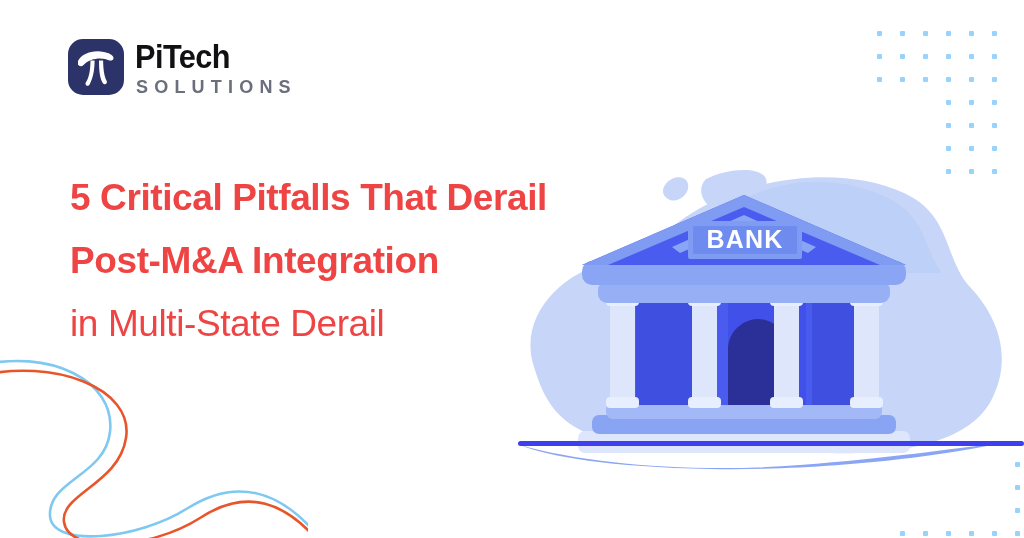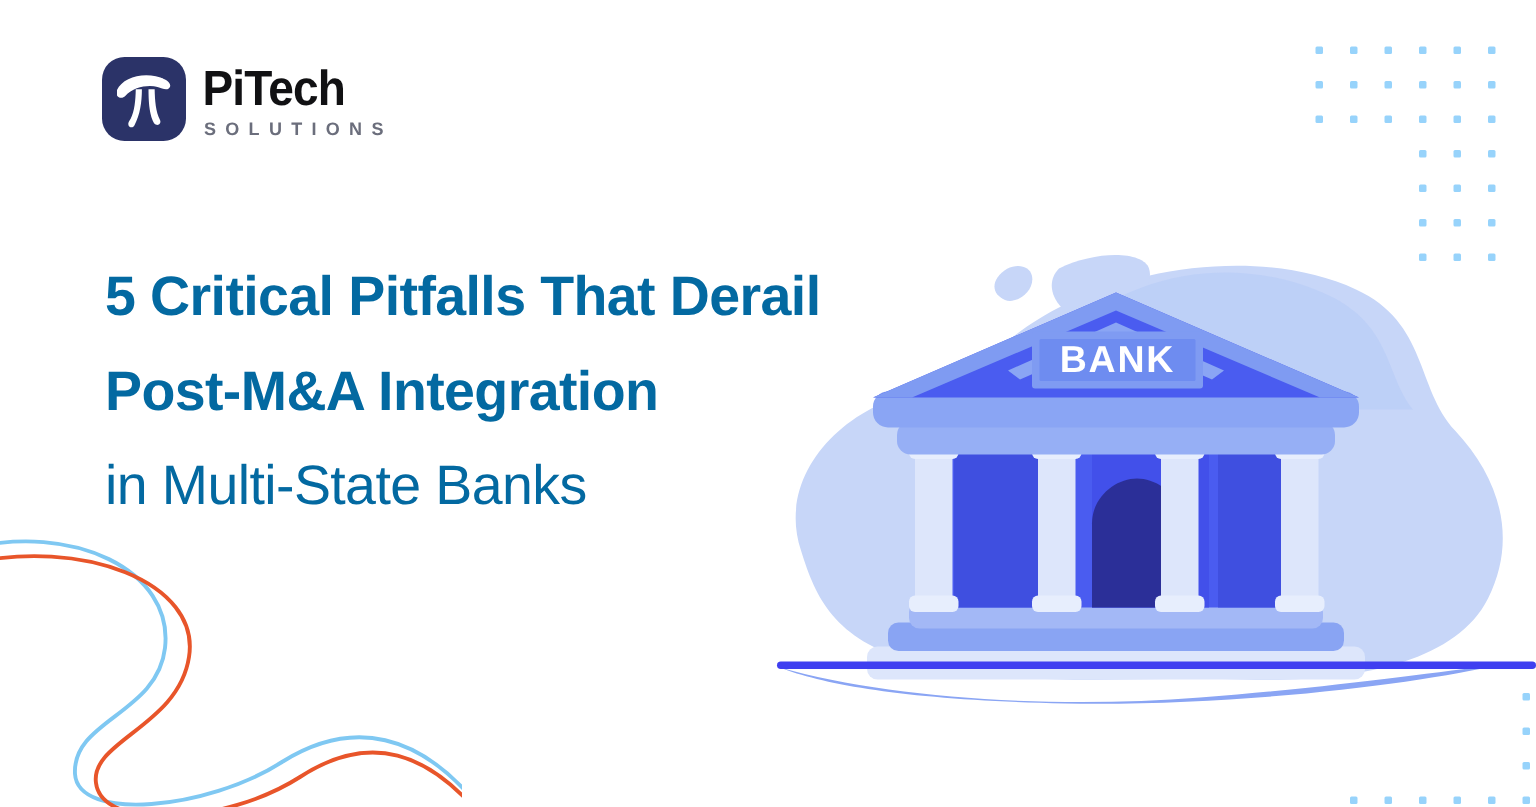--- a/index.html
+++ b/index.html
@@ -23,28 +23,28 @@
   .logo { position:absolute; left:68px; top:38px; display:flex; align-items:center; gap:11px; }
   .logo-mark { width:56px; height:56px; }
   .logo-words { display:flex; flex-direction:column; justify-content:center; padding-top:2px; }
   .logo-pitech {
     font-family:"Liberation Sans", sans-serif;
     font-size:33px; font-weight:bold; color:#111113;
     letter-spacing:-0.6px; line-height:1; transform:scaleX(0.93); transform-origin:left center;
   }
   .logo-solutions {
     font-family:"Liberation Sans", sans-serif;
-    font-size:12px; font-weight:bold; color:#6b6e7c;
+    font-size:18px; font-weight:bold; color:#6b6e7c;
     letter-spacing:6.2px; line-height:1; margin-top:5px; margin-left:1px;
   }
 
   
   .headline { position:absolute; left:70px; top:166px; width:580px; }
   .hl-line {
-    color:#0369a1;
+    color:#ef4444;
     font-size:37px;
     line-height:63px;
     letter-spacing:-0.4px;
     white-space:nowrap;
   }
   .hl-bold { font-weight:bold; }
   .hl-reg  { font-weight:normal; }
 
   
   .illo { position:absolute; left:500px; top:153px; width:524px; height:320px; }
@@ -126,21 +126,21 @@
     </svg>
     <div class="logo-words">
       <div class="logo-pitech">PiTech</div>
       <div class="logo-solutions">SOLUTIONS</div>
     </div>
   </div>
 
   <div class="headline">
     <div class="hl-line hl-bold">5 Critical Pitfalls That Derail</div>
     <div class="hl-line hl-bold">Post-M&amp;A Integration</div>
-    <div class="hl-line hl-reg">in Multi-State Banks</div>
+    <div class="hl-line hl-reg">in Multi-State Derail</div>
   </div>
 
   <div class="illo">
     <svg width="524" height="320" viewBox="0 0 524 320" fill="none">
 
       <path d="M34 214 C 18 166, 58 120, 112 108 C 150 100, 168 70, 210 50
                C 268 22, 348 14, 404 40 C 452 62, 444 106, 470 134
                C 500 166, 512 206, 492 246 C 470 290, 400 302, 330 300
                C 250 298, 170 306, 108 288 C 56 273, 44 246, 34 214 Z" fill="#c7d6f8"></path>
 

